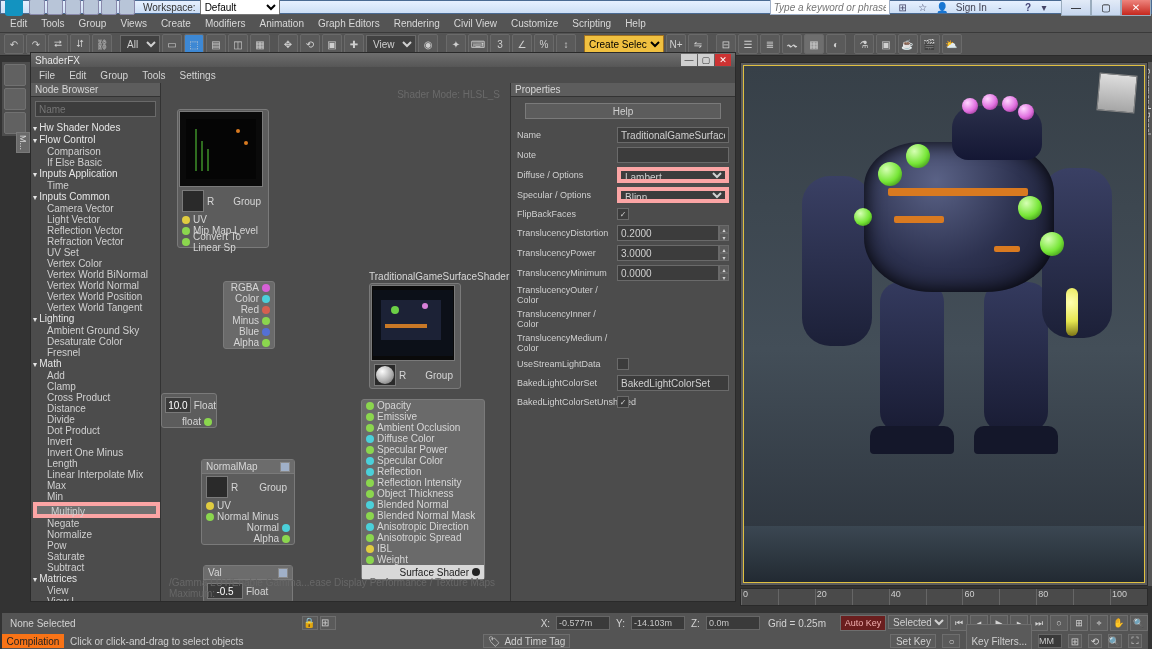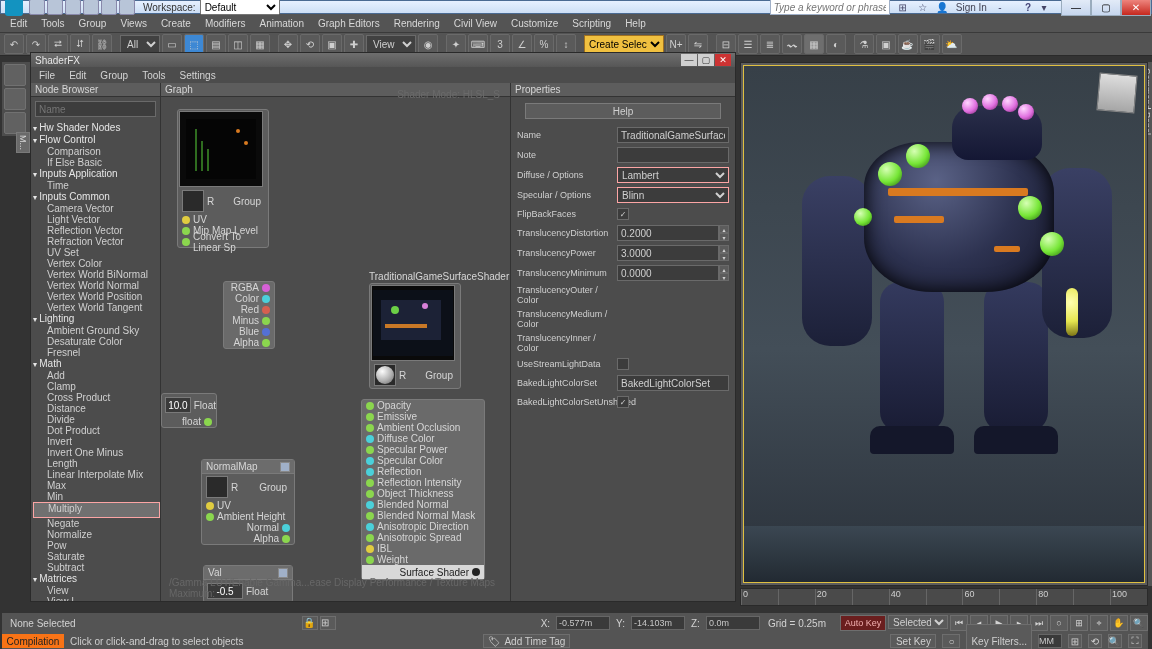--- a/index.html
+++ b/index.html
@@ -86,21 +86,21 @@
 
 .wires { position:absolute; inset:0; pointer-events:none; }
 
 
 .props { width:224px; background:#4c4c4c; display:flex; flex-direction:column; color:#d0d0d0; font-size:10px; }
 .props .help { margin:6px 14px; height:16px; border:1px solid #7a7a7a; background:#5c5c5c; display:flex; align-items:center; justify-content:center; }
 .prow { display:flex; align-items:center; padding:2px 6px; min-height:18px; }
 .prow .lab { width:100px; flex:none; font-size:9px; }
 .prow .fld { flex:1; }
 .tx { width:100%; height:16px; background:#3c3c3c; border:1px solid #6a6a6a; color:#d0d0d0; padding:0 3px; font-size:10px; }
-.sel { width:100%; height:16px; background:#3c3c3c; border:1px solid #fca5a5; color:#d0d0d0; font-size:10px; }
+.sel { width:100%; height:16px; background:#3c3c3c; border:4px solid #fca5a5; color:#d0d0d0; font-size:10px; }
 .spin { display:flex; width:100%; }
 .spin .tx { flex:1; }
 .spin .arr { width:10px; display:flex; flex-direction:column; }
 .spin .arr span { height:8px; background:#5c5c5c; border:1px solid #6a6a6a; font-size:6px; display:flex; align-items:center; justify-content:center; }
 .cb { width:12px; height:12px; background:#3c3c3c; border:1px solid #6a6a6a; display:flex; align-items:center; justify-content:center; font-size:8px; }
 
 
 .graph-footer { position:absolute; left:0; right:0; bottom:2px; color:#676767; font-size:10px; padding:0 8px; }
 
 
@@ -363,21 +363,20 @@
           <div class="item">Pow</div>
           <div class="item">Saturate</div>
           <div class="item">Subtract</div>
           <div class="cat">Matrices</div>
           <div class="item">View</div>
           <div class="item">View I</div>
         </div>
     </div>
 
     <div class="graph">
-      <div class="col-head">Graph</div>
       <div class="mode">Shader Mode: HLSL_S</div>
 
       <svg class="wires">
         <path d="M110,252 C200,252 220,356 334,356" stroke="#5ed6dd" fill="none" stroke-width="1.2"></path>
         <path d="M110,242 C200,242 220,365 334,365" stroke="#5ed6dd" fill="none" stroke-width="1.2"></path>
         <path d="M80,340 C180,340 240,356 336,356" stroke="#6dd84a" fill="none" stroke-width="1.2"></path>
         <path d="M132,445 C220,445 260,430 334,430" stroke="#5ed6dd" fill="none" stroke-width="1.2"></path>
         <path d="M132,510 C230,510 300,470 334,470" stroke="#6dd84a" fill="none" stroke-width="1.2"></path>
         <path d="M424,484 C460,484 460,400 470,350" stroke="#333" fill="none" stroke-width="1.2"></path>
       </svg>
@@ -461,21 +460,21 @@
           <span>R</span>
             <span style="margin-left:auto">Group</span>
           <span class="sq"></span>
         </div>
         <div class="port">
             <span class="dot y"></span>
             <span>UV</span>
           </div>
         <div class="port">
             <span class="dot"></span>
-            <span>Ambient Height</span>
+            <span>Normal Minus</span>
           </div>
         <div class="port right">
             <span>Normal</span>
             <span class="dot c"></span>
           </div>
         <div class="port right">
             <span>Alpha</span>
             <span class="dot"></span>
           </div>
       </div>
@@ -633,24 +632,24 @@
             <div class="arr">
               <span>▴</span>
               <span>▾</span>
             </div>
           </div>
         </div>
       <div class="prow">
           <span class="lab">TranslucencyOuter / Color</span>
         </div>
       <div class="prow">
+          <span class="lab">TranslucencyInner / Color</span>
+        </div>
+      <div class="prow">
           <span class="lab">TranslucencyMedium / Color</span>
-        </div>
-      <div class="prow">
-          <span class="lab">TranslucencyInner / Color</span>
         </div>
       <div class="prow">
           <span class="lab">UseStreamLightData</span>
         <div class="cb"></div>
         </div>
       <div class="prow">
           <span class="lab">BakedLightColorSet</span>
         <div class="fld"><input class="tx" value="BakedLightColorSet" style=""></div>
         </div>
       <div class="prow">

